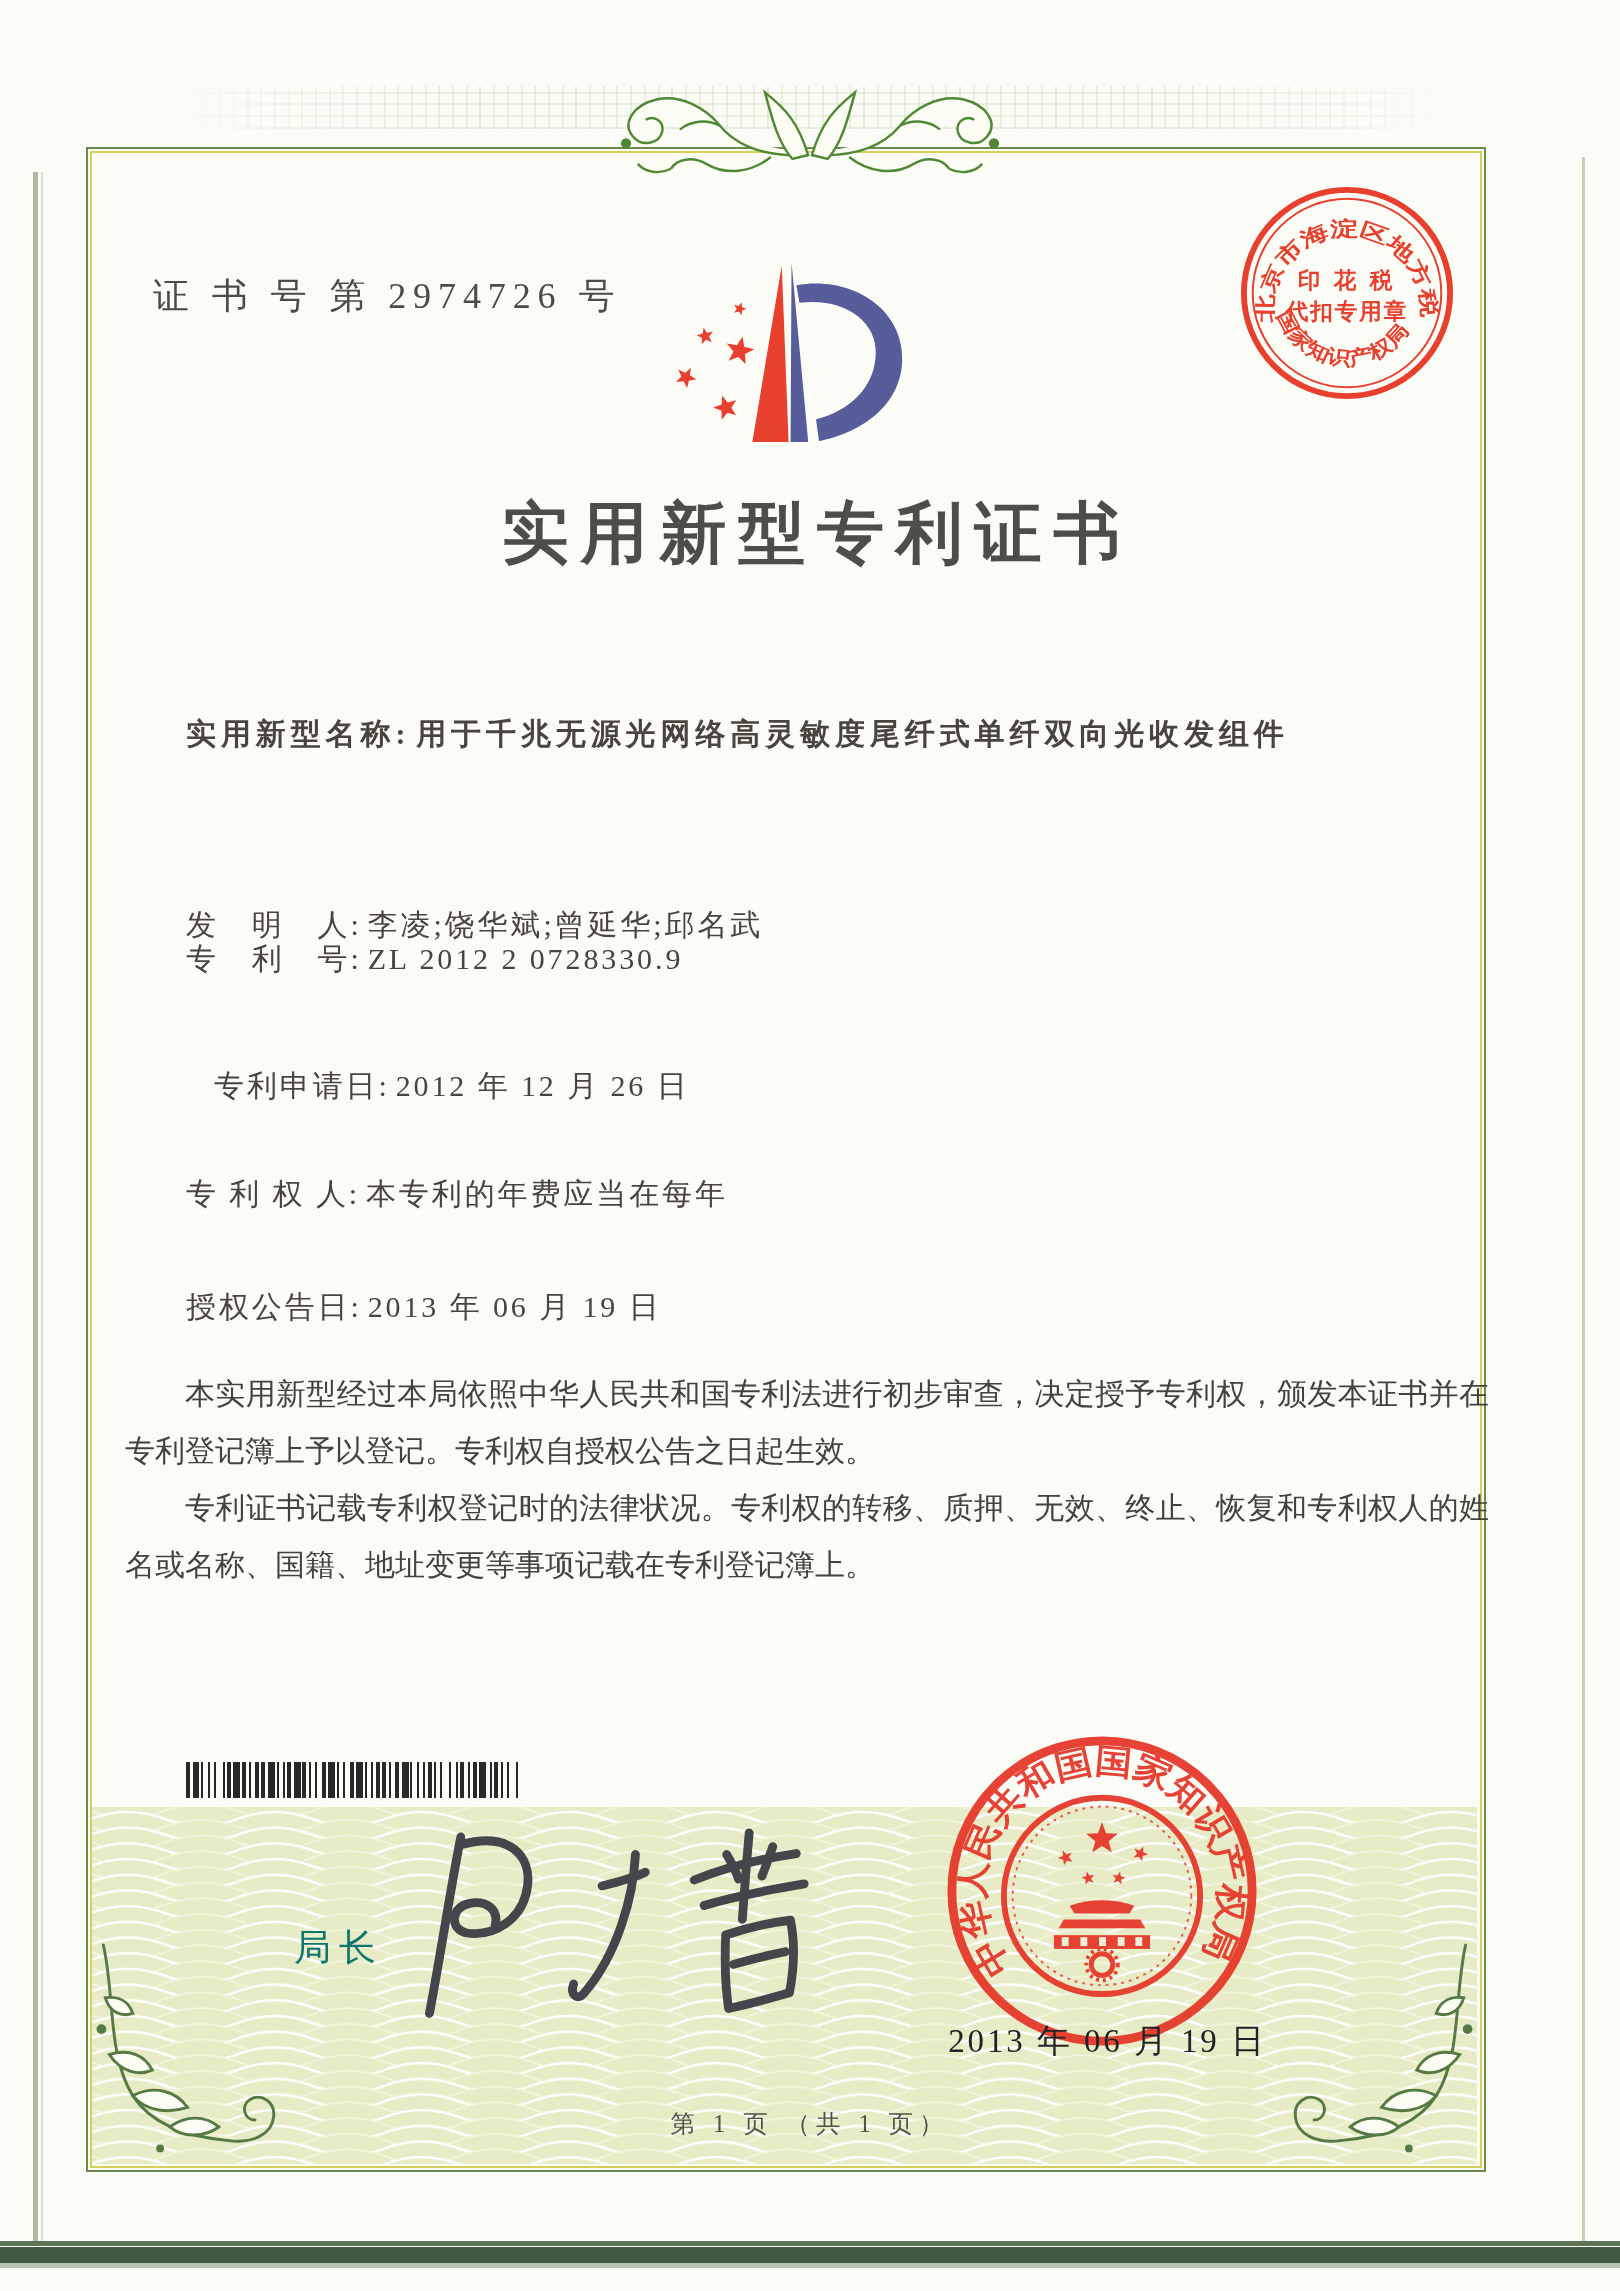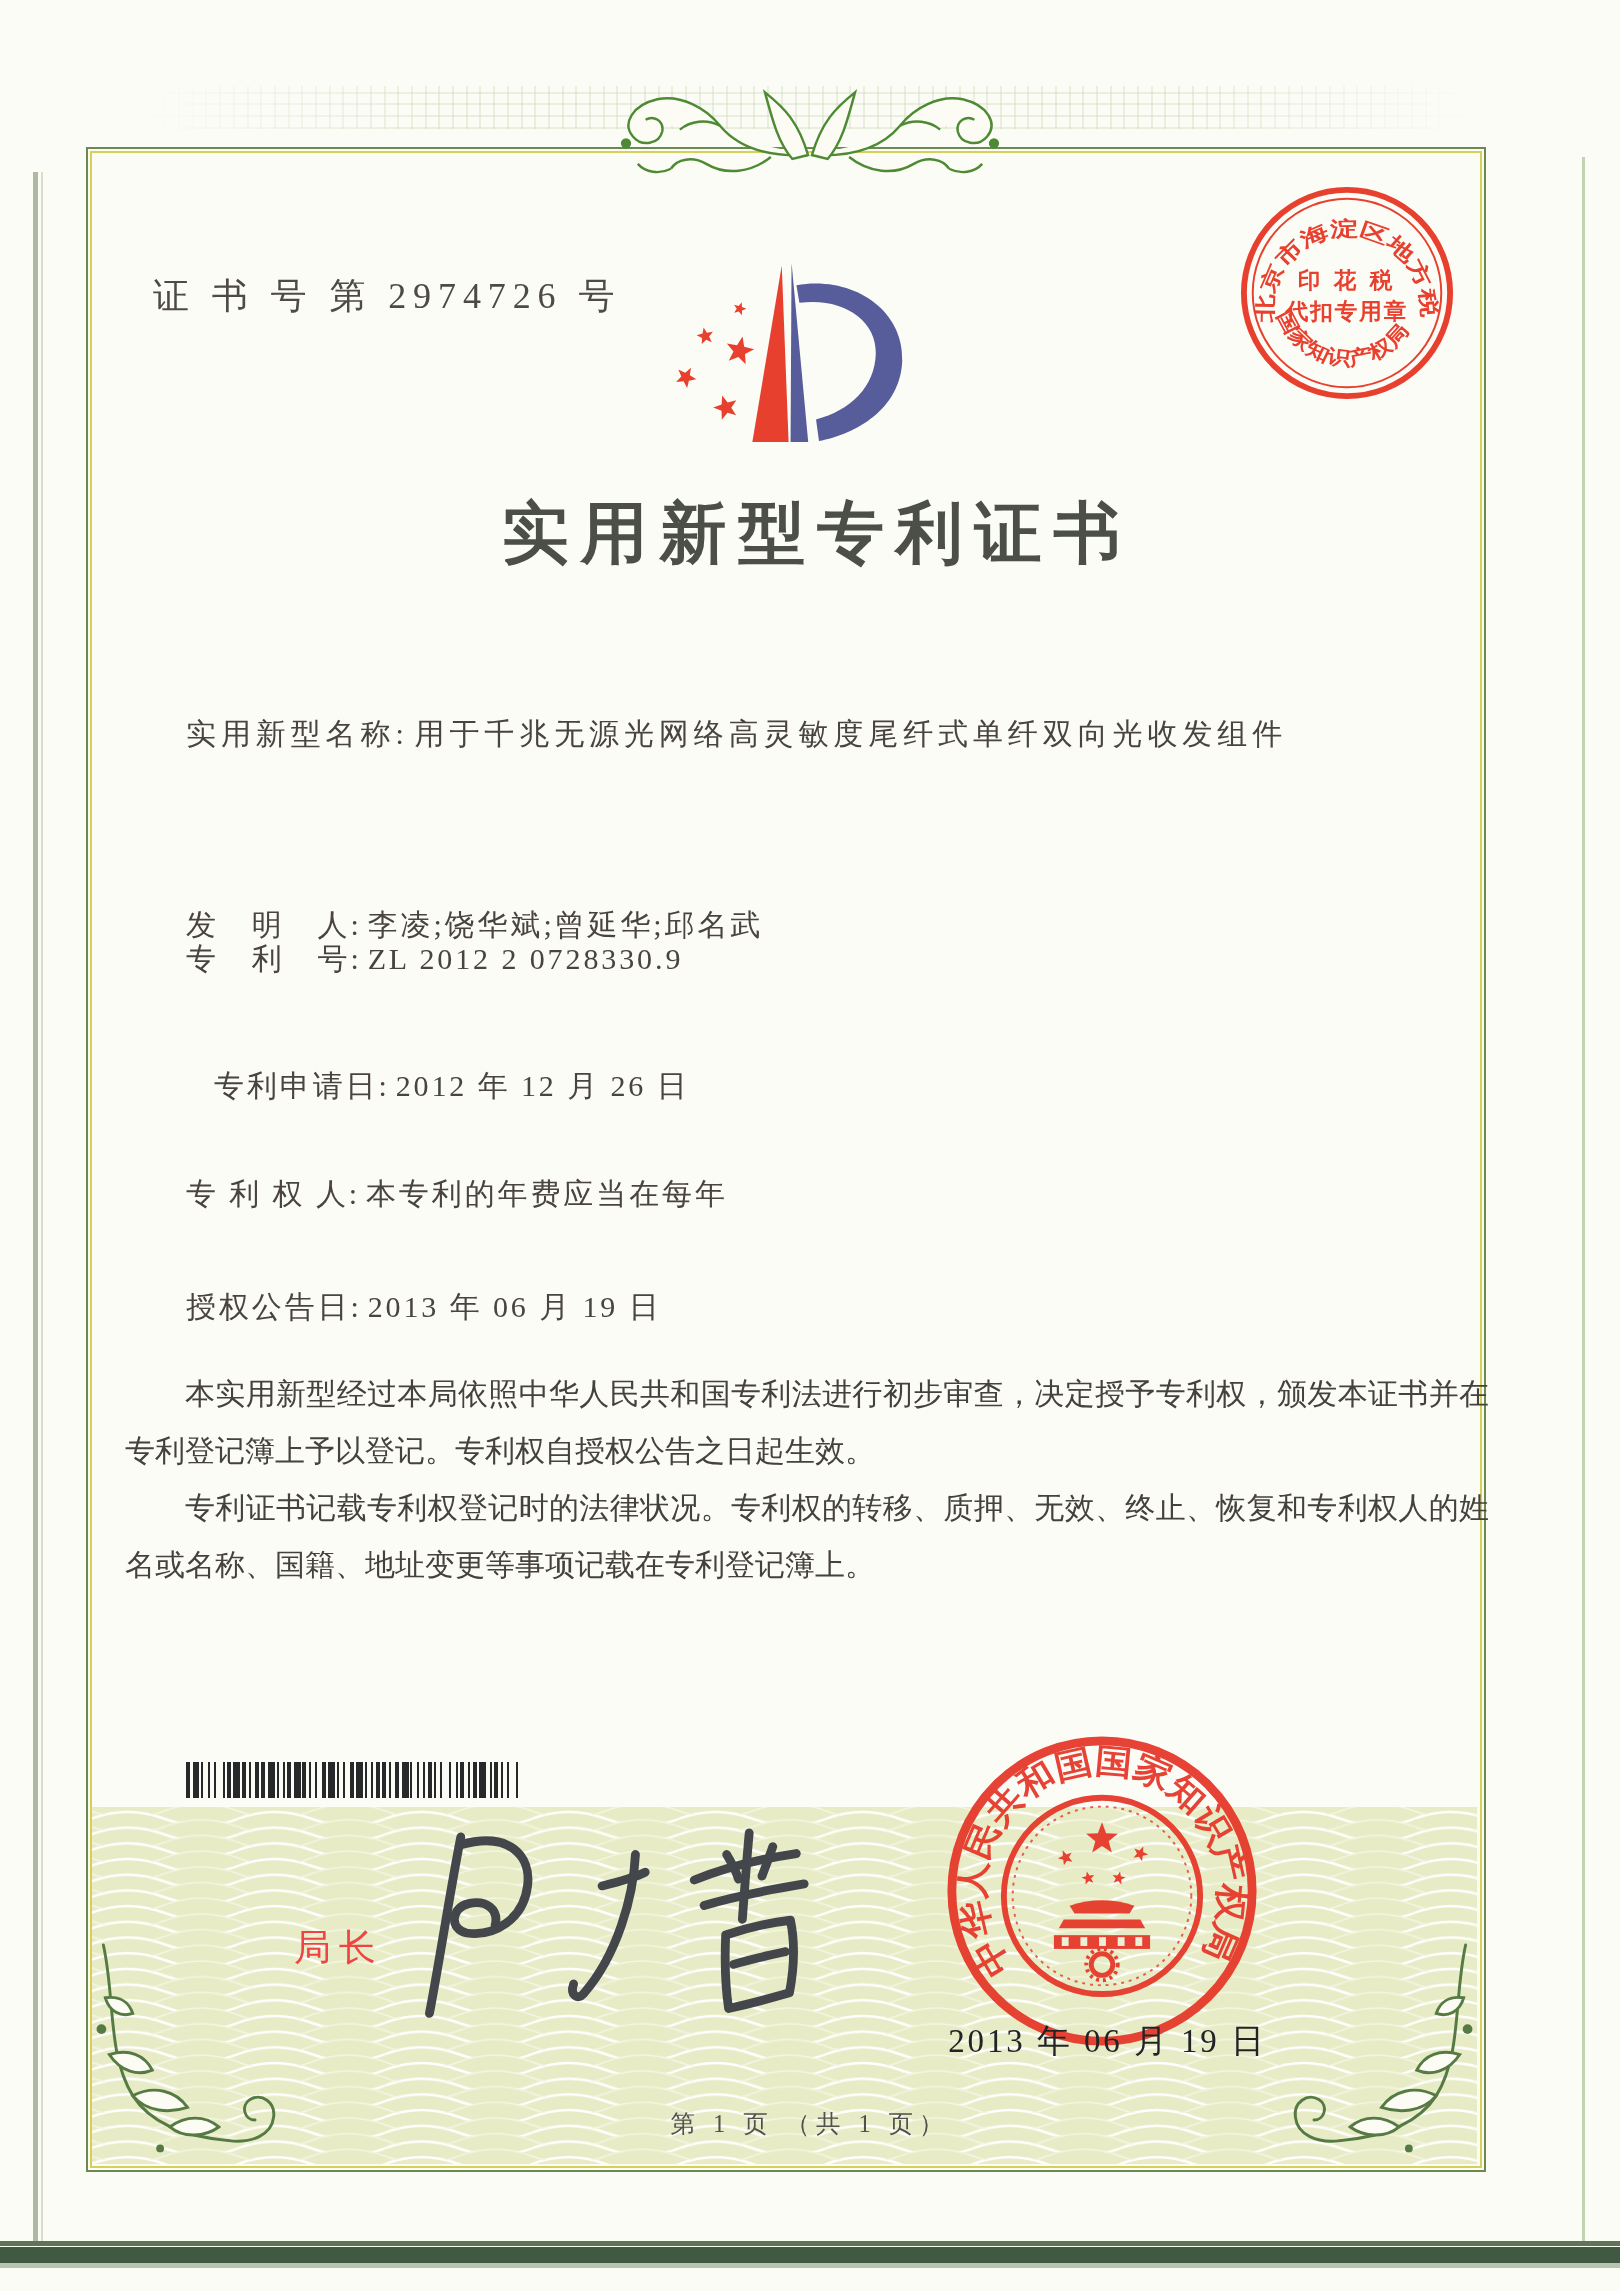--- a/index.html
+++ b/index.html
@@ -32,31 +32,31 @@
   .orn-top{position:absolute;left:555px;top:65px;width:510px;height:137px;z-index:4;}
   .orn-corner{position:absolute;top:1939px;width:225px;height:235px;z-index:4;}
   .orn-corner.left{left:76px;}
   .orn-corner.right{left:1268px;transform:scaleX(-1);}
   
   .certno{position:absolute;left:153px;top:272px;font-size:36px;letter-spacing:6.9px;color:#4e4a45;z-index:5;}
   .title{position:absolute;left:0;top:488px;width:1620px;text-align:center;font-size:67px;font-weight:600;
          letter-spacing:11.8px;color:#4b4e49;z-index:5;padding-left:7px;}
   .row{position:absolute;left:186px;font-size:30px;color:#49443e;letter-spacing:2.9px;white-space:nowrap;z-index:5;}
   .row .lab{margin-right:5.9px;}
-  .row-name{top:714px;letter-spacing:4.9px;}
+  .row-name{top:714px;letter-spacing:4.9px;font-weight:bold;}
   .row-inventor{top:872px;margin-top:33px;}
   .row-patno{top:939px;}
   .row-filing{top:1066px;margin-left:28px;}
   .row-patentee{top:1174px;}
   .row-grant{top:1287px;}
   .body-text{position:absolute;left:125px;top:1365px;width:1364px;font-size:30px;line-height:57px;
              color:#45413c;text-align:justify;word-break:break-all;z-index:5;}
   .body-text p{margin:0;text-indent:2em;}
   .barcode{position:absolute;left:186px;top:1762px;width:429px;height:36px;overflow:hidden;z-index:5;}
-  .sig-label{position:absolute;left:294px;top:1923px;font-size:37px;color:#ef4444;letter-spacing:7.8px;z-index:5;}
+  .sig-label{position:absolute;left:294px;top:1923px;font-size:37px;color:#0f766e;letter-spacing:7.8px;z-index:5;}
   .sig-svg{position:absolute;left:400px;top:1825px;width:412px;height:216px;z-index:5;}
   .sr{position:absolute;width:1px;height:1px;overflow:hidden;opacity:0;}
   .tax-stamp{position:absolute;left:1238px;top:184px;width:218px;height:218px;z-index:6;}
   .big-seal{position:absolute;left:944px;top:1733px;width:316px;height:316px;z-index:6;opacity:.95;}
   .seal-date{position:absolute;left:931px;top:2019px;width:353px;text-align:center;font-size:33px;color:#222326;
              letter-spacing:2.9px;z-index:7;}
   .footer{position:absolute;left:0;top:2107px;width:1620px;text-align:center;font-size:24.5px;color:#50504c;
           letter-spacing:5.9px;z-index:5;}
   .logo{position:absolute;left:674px;top:238px;width:240px;height:211px;z-index:5;}
   svg text{font-family:"Liberation Serif","DejaVu Serif",serif;}

